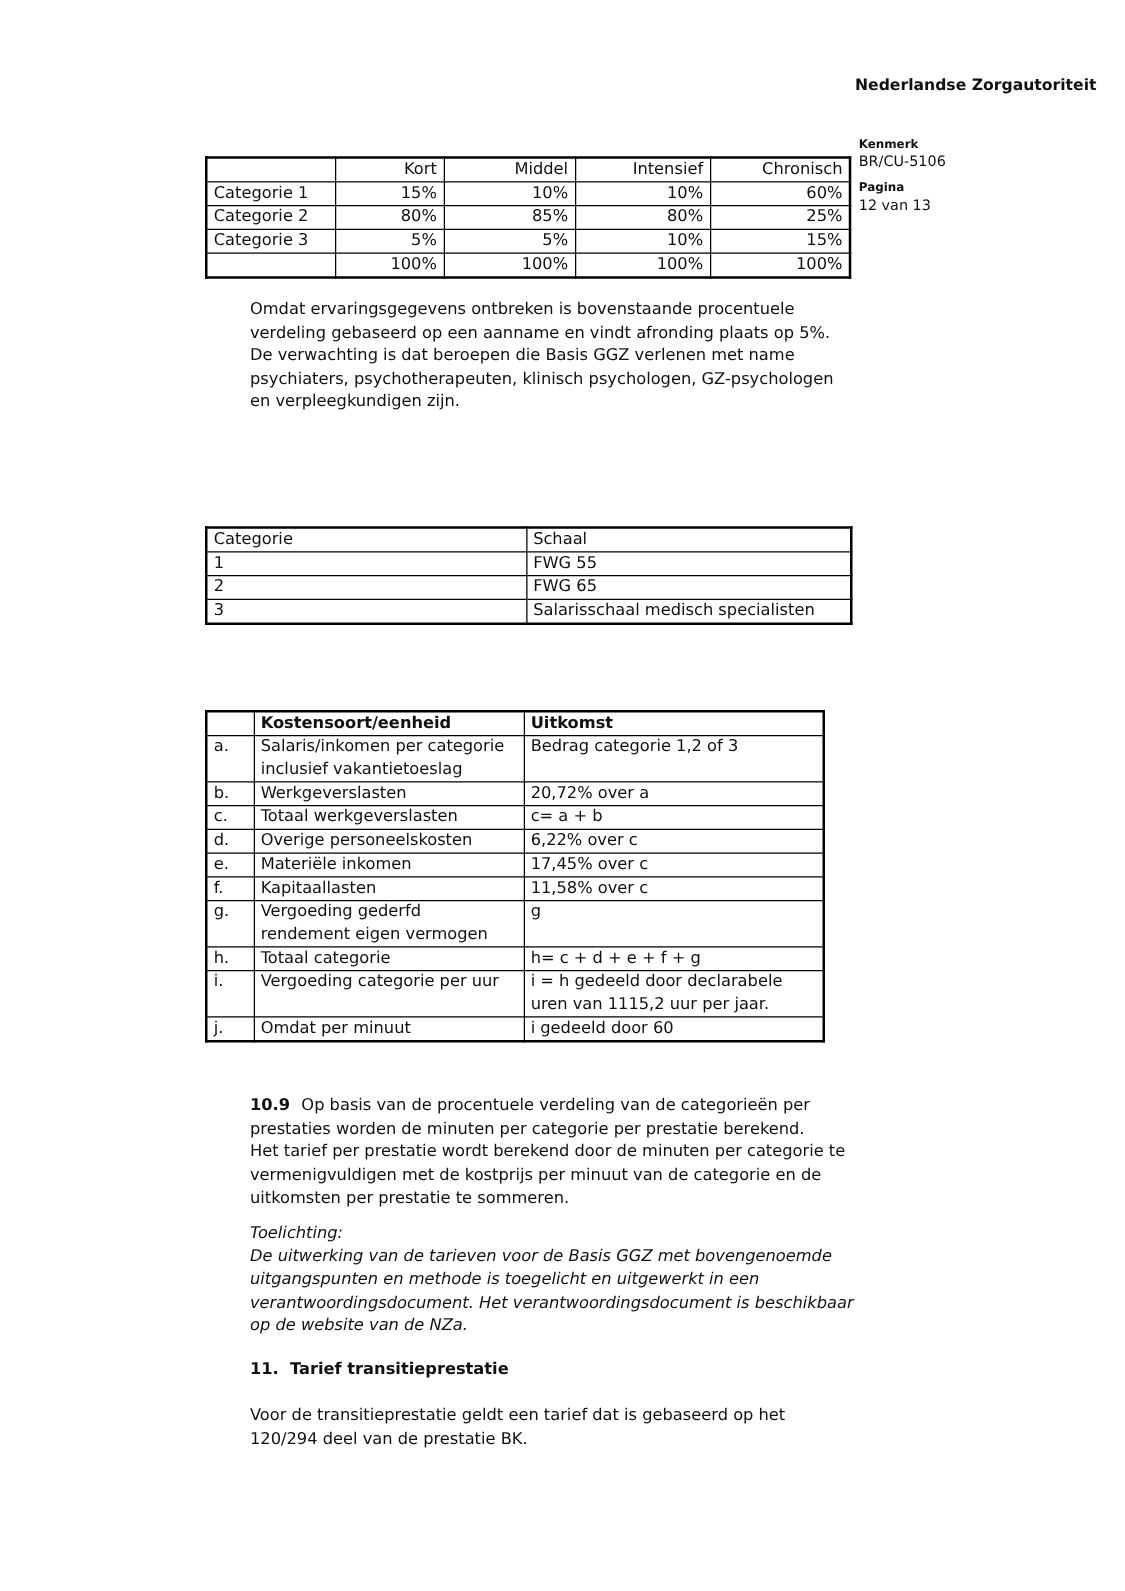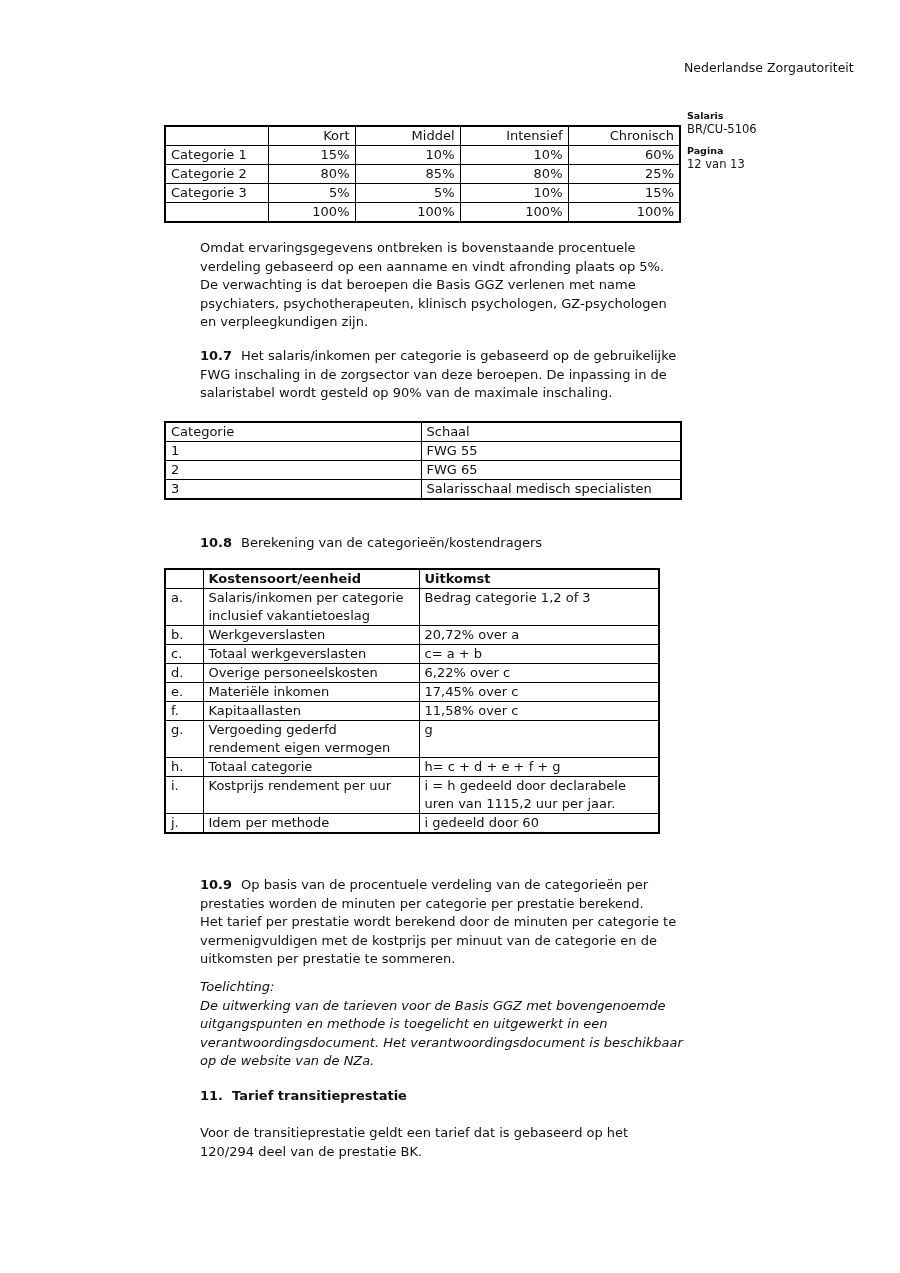--- a/index.html
+++ b/index.html
@@ -10,21 +10,21 @@
     height: 1273px;
     background: #ffffff;
     color: #111111;
     font-family: "DejaVu Sans", "Liberation Sans", sans-serif;
     font-size: 13px;
     overflow: hidden;
   }
   .org-name {
     position: absolute;
     left: 684px; top: 60px;
-    font-weight: normal;
+    font-weight: bold;
     font-size: 12.5px;
     white-space: nowrap;
   }
   .side-notes { position: absolute; left: 687px; top: 110px; width: 130px; }
   .side-label { font-size: 9.5px; font-weight: bold; line-height: 12px; }
   .side-value { font-size: 11.5px; line-height: 15px; margin-bottom: 8px; }
 
   table {
     border-collapse: collapse;
     table-layout: fixed;
@@ -60,21 +60,21 @@
   #para-closing { top: 1124px; }
 </style>
 </head>
 <body>
 
 <div class="page">
 
   <div class="org-name">Nederlandse Zorgautoriteit</div>
 
   <div class="side-notes">
-    <div class="side-label">Salaris</div>
+    <div class="side-label">Kenmerk</div>
     <div class="side-value">BR/CU-5106</div>
     <div class="side-label">Pagina</div>
     <div class="side-value">12 van 13</div>
   </div>
 
   <table class="tbl-verdeling">
     <colgroup>
         <col style="width:103px">
         <col style="width:87px">
         <col style="width:105px">
@@ -119,23 +119,20 @@
     </tr>
   </tbody>
     </table>
 
   <p class="para" id="para-intro">Omdat ervaringsgegevens ontbreken is bovenstaande procentuele
 verdeling gebaseerd op een aanname en vindt afronding plaats op 5%.
 De verwachting is dat beroepen die Basis GGZ verlenen met name
 psychiaters, psychotherapeuten, klinisch psychologen, GZ-psychologen
 en verpleegkundigen zijn.</p>
 
-  <p class="para" id="sec-10-7"><b class="sec-num">10.7</b><span>Het salaris/inkomen per categorie is gebaseerd op de gebruikelijke
-FWG inschaling in de zorgsector van deze beroepen. De inpassing in de
-salaristabel wordt gesteld op 90% van de maximale inschaling.</span></p>
 
   <table class="tbl-schaal">
     <colgroup>
         <col style="width:256px">
         <col style="width:260px">
       </colgroup>
     <tbody>
         <tr>
       <td>Categorie</td>
       <td>Schaal</td>
@@ -148,21 +145,20 @@
       <td>2</td>
       <td>FWG 65</td>
     </tr>
     <tr>
       <td>3</td>
       <td>Salarisschaal medisch specialisten</td>
     </tr>
   </tbody>
     </table>
 
-  <p class="para" id="sec-10-8"><b class="sec-num">10.8</b><span>Berekening van de categorieën/kostendragers</span></p>
 
   <table class="tbl-berekening">
     <colgroup>
         <col style="width:38px">
         <col style="width:216px">
         <col style="width:240px">
       </colgroup>
     <tbody>
         <tr>
       <td></td>
@@ -206,27 +202,27 @@
 rendement eigen vermogen</td>
       <td>g</td>
     </tr>
     <tr>
       <td>h.</td>
       <td>Totaal categorie</td>
       <td>h= c + d + e + f + g</td>
     </tr>
     <tr>
       <td>i.</td>
-      <td>Kostprijs rendement per uur</td>
+      <td>Vergoeding categorie per uur</td>
       <td>i = h gedeeld door declarabele
 uren van 1115,2 uur per jaar.</td>
     </tr>
     <tr>
       <td>j.</td>
-      <td>Idem per methode</td>
+      <td>Omdat per minuut</td>
       <td>i gedeeld door 60</td>
     </tr>
   </tbody>
     </table>
 
   <p class="para" id="sec-10-9"><b class="sec-num">10.9</b><span>Op basis van de procentuele verdeling van de categorieën per
 prestaties worden de minuten per categorie per prestatie berekend.
 Het tarief per prestatie wordt berekend door de minuten per categorie te
 vermenigvuldigen met de kostprijs per minuut van de categorie en de
 uitkomsten per prestatie te sommeren.</span></p>

